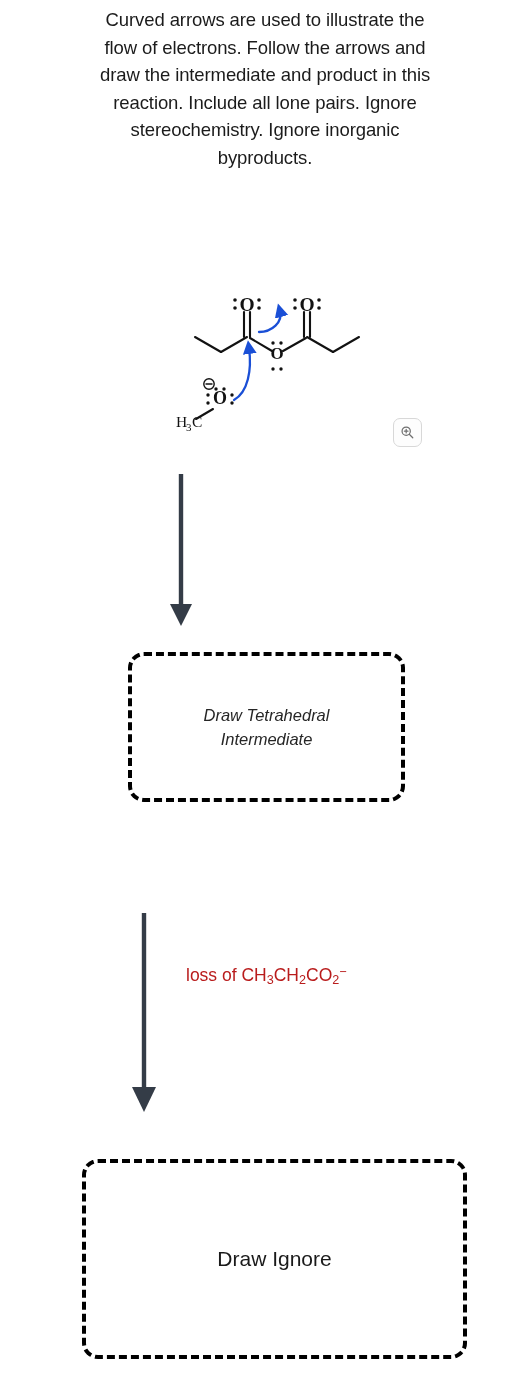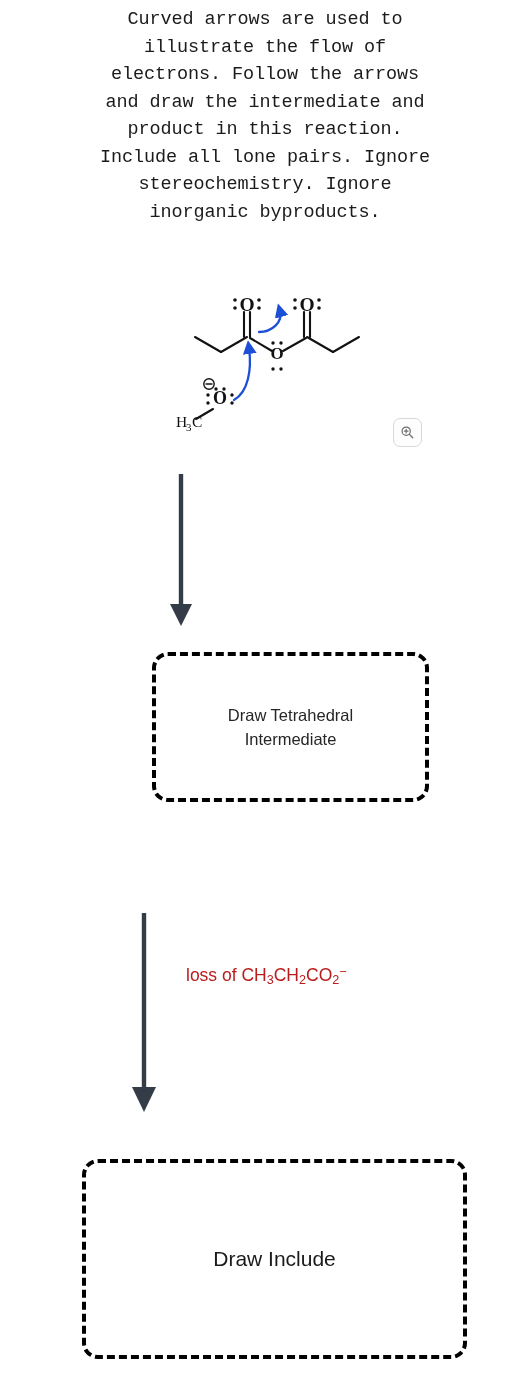--- a/index.html
+++ b/index.html
@@ -21,21 +21,20 @@
     position: absolute;
     left: 50%;
     transform: translateX(-50%);
     top: 6px;
     width: 340px;
     text-align: center;
     font-size: 18.5px;
     line-height: 27.5px;
     color: #1b1b1b;
     letter-spacing: -0.1px;
-    font-family: Liberation Mono, monospace;
   }
 
   
   #scheme {
     position: absolute;
     left: 0;
     top: 0;
     width: 530px;
     height: 1386px;
   }
@@ -65,24 +64,25 @@
     border: 4px dashed #000000;
     border-radius: 16px;
     display: flex;
     align-items: center;
     justify-content: center;
     text-align: center;
     background: #ffffff;
     cursor: pointer;
   }
   #box-intermediate {
-    left: 152px;
+    left: 128px;
     top: 652px;
     width: 277px;
     height: 150px;
+    font-style: italic;
   }
   #box-intermediate .box-label {
     font-size: 16.5px;
     line-height: 24px;
     color: #262626;
     max-width: 200px;
   }
   #box-product {
     left: 82px;
     top: 1159px;
@@ -226,18 +226,18 @@
       <line x1="6.6" y1="4.7" x2="6.6" y2="8.5"></line>
     </svg>
   </span>
 </div>
 
 <div class="drop-box" id="box-intermediate">
   <span class="box-label">Draw Tetrahedral Intermediate</span>
 </div>
 
 <div class="drop-box" id="box-product">
-  <span class="box-label">Draw Include</span>
+  <span class="box-label">Draw Ignore</span>
 </div>
 
 <div id="step-label">
   <span>loss of CH</span><sub>3</sub><span>CH</span><sub>2</sub><span>CO</span><sub>2</sub><sup>−</sup>
 </div>
 
 </body></html>

